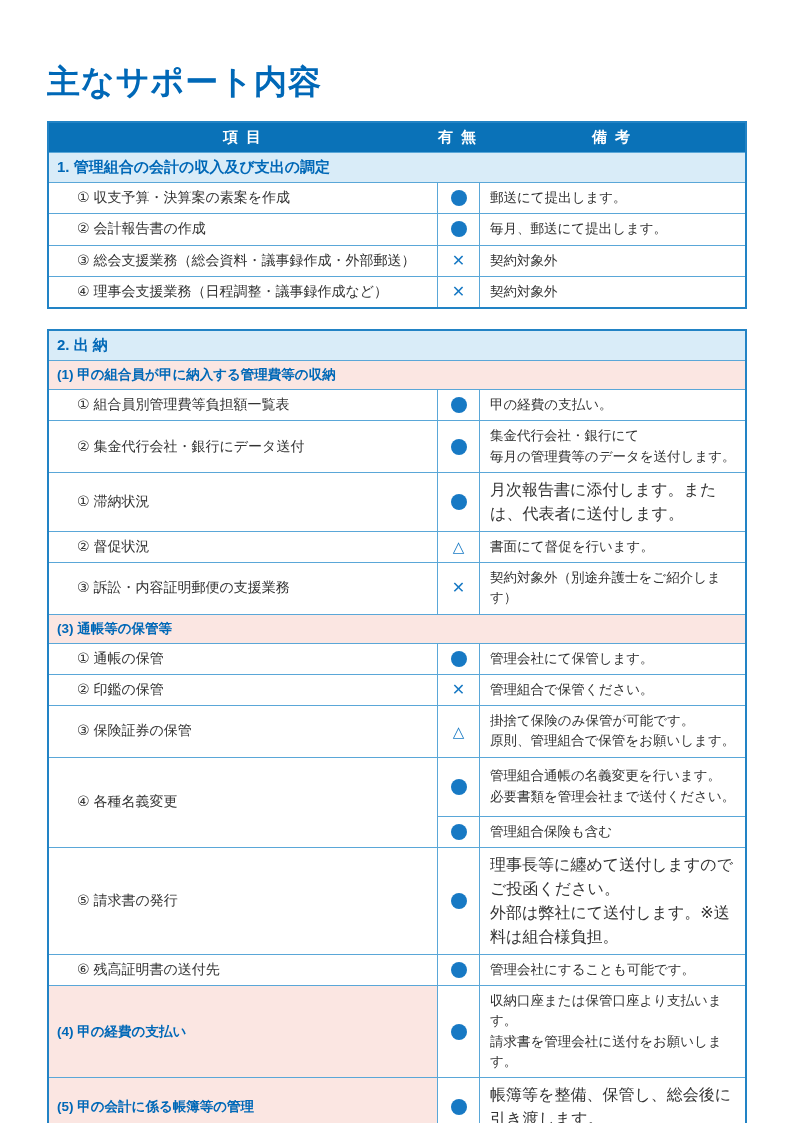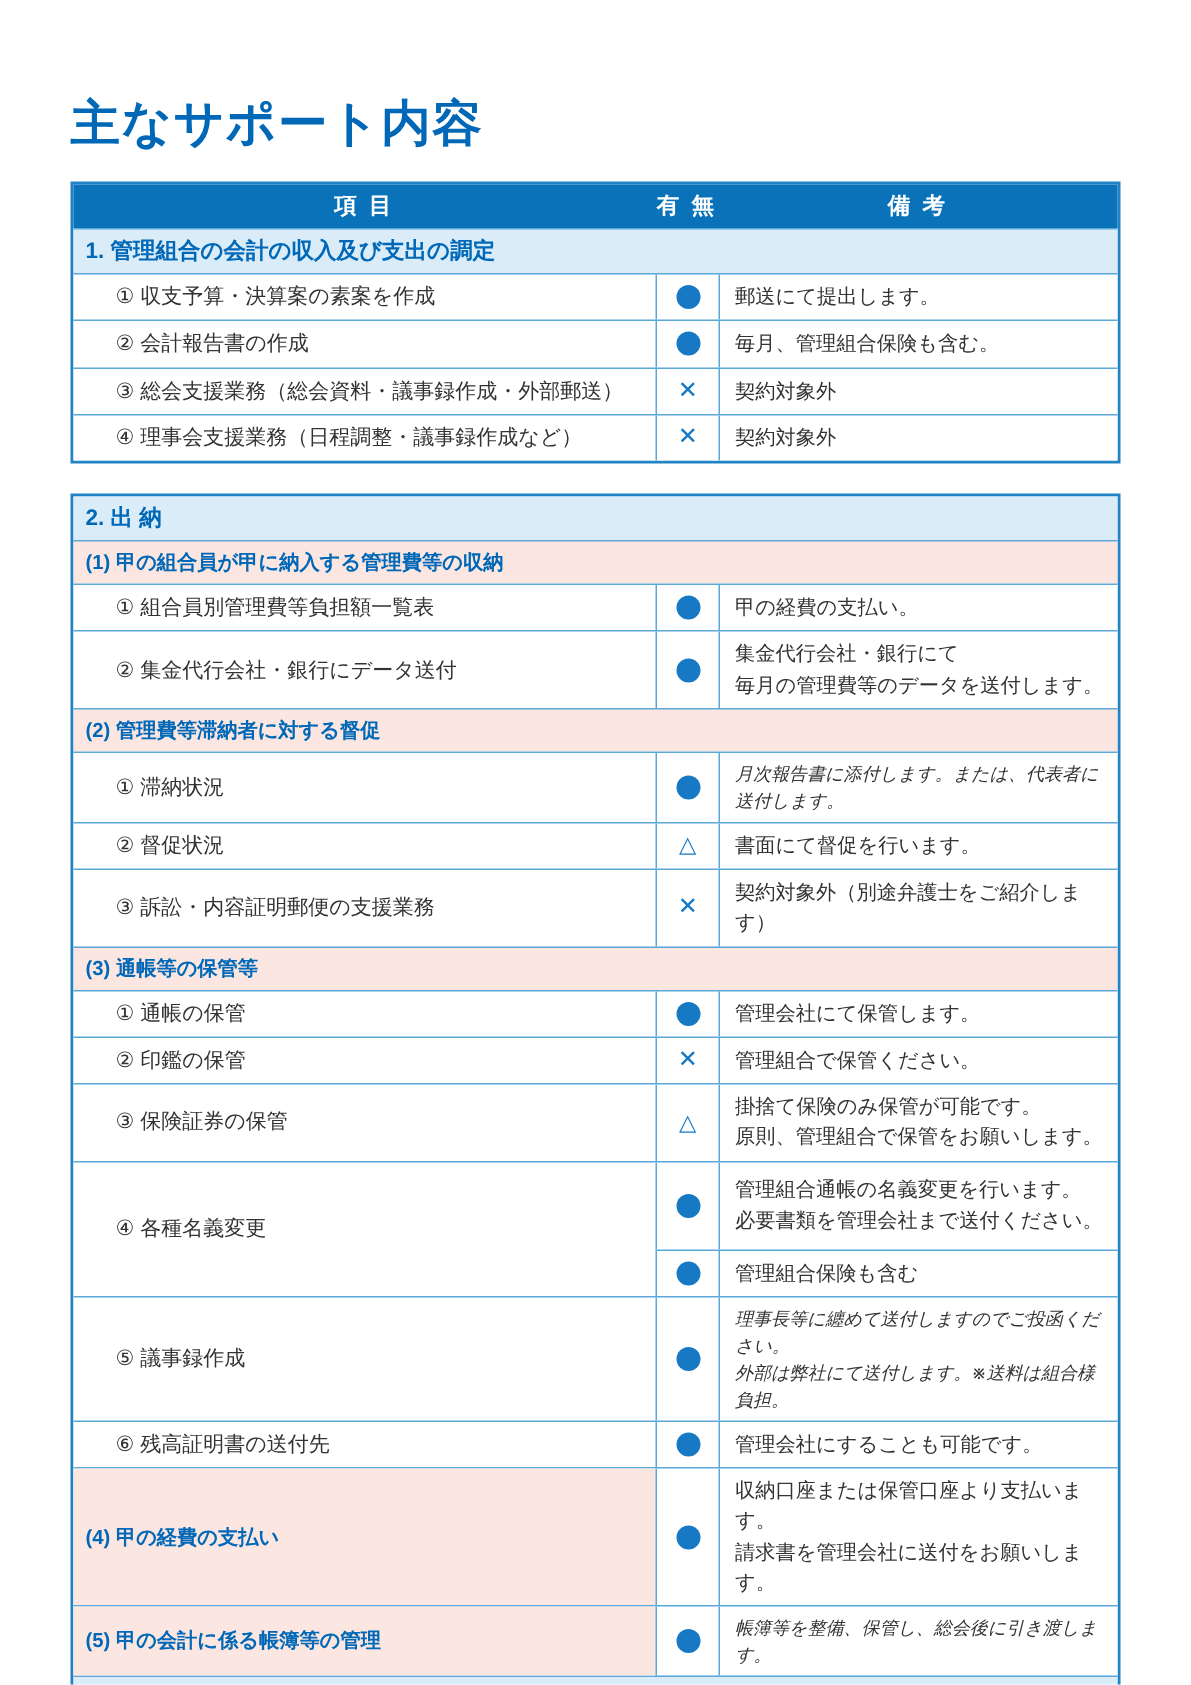--- a/index.html
+++ b/index.html
@@ -64,21 +64,21 @@
     display:flex;align-items:center;justify-content:center;
   }
   .cell-remark{
     flex:1;box-sizing:border-box;
     border-left:1px solid var(--grid,#5aa7d8);
     display:flex;flex-direction:column;justify-content:center;
     padding:5px 6px 5px 10px;
     font-size:13.5px;color:var(--body-text,#333);
   }
   .remark-line{line-height:1.5;}
-  .small .remark-line{font-size:12px;font-style:italic;}
+  .small .remark-line{font-size:16px;}
 
   
   .mark-circle{width:16px;height:16px;border-radius:50%;background:var(--mark,#1779c4);display:block;}
   .mark-cross{color:var(--mark,#1779c4);font-size:16px;font-weight:bold;line-height:1;}
   .mark-triangle{color:var(--mark,#1779c4);font-size:15px;line-height:1;}
 
   
   .item-multi{background:#fff;}
   .multi-right{flex:1;display:flex;flex-direction:column;}
   .subrow{display:flex;flex:1;align-items:stretch;}
@@ -109,21 +109,21 @@
           <div class="cell-remark">
             <div class="remark-line">郵送にて提出します。</div>
           </div>
         </div>
         <div class="row item">
           <div class="cell-item">② 会計報告書の作成</div>
           <div class="cell-mark">
             <span class="mark-circle"></span>
           </div>
           <div class="cell-remark">
-            <div class="remark-line">毎月、管理組合保険も含む。</div>
+            <div class="remark-line">毎月、郵送にて提出します。</div>
           </div>
         </div>
         <div class="row item">
           <div class="cell-item">③ 総会支援業務（総会資料・議事録作成・外部郵送）</div>
           <div class="cell-mark">
             <span class="mark-cross">✕</span>
           </div>
           <div class="cell-remark">
             <div class="remark-line">契約対象外</div>
           </div>
@@ -156,23 +156,20 @@
         </div>
         <div class="row item">
           <div class="cell-item">② 集金代行会社・銀行にデータ送付</div>
           <div class="cell-mark">
             <span class="mark-circle"></span>
           </div>
           <div class="cell-remark">
             <div class="remark-line">集金代行会社・銀行にて</div>
             <div class="remark-line">毎月の管理費等のデータを送付します。</div>
           </div>
-        </div>
-        <div class="row subsection">
-          <div class="sub-label">(2) 管理費等滞納者に対する督促</div>
         </div>
         <div class="row item">
           <div class="cell-item">① 滞納状況</div>
           <div class="cell-mark">
             <span class="mark-circle"></span>
           </div>
           <div class="cell-remark small">
             <div class="remark-line">月次報告書に添付します。または、代表者に送付します。</div>
           </div>
         </div>
@@ -241,21 +238,21 @@
               <div class="cell-mark">
                 <span class="mark-circle"></span>
               </div>
               <div class="cell-remark">
                 <div class="remark-line">管理組合保険も含む</div>
               </div>
             </div>
           </div>
         </div>
         <div class="row item">
-          <div class="cell-item">⑤ 議事録作成</div>
+          <div class="cell-item">⑤ 請求書の発行</div>
           <div class="cell-mark">
             <span class="mark-circle"></span>
           </div>
           <div class="cell-remark small">
             <div class="remark-line">理事長等に纏めて送付しますのでご投函ください。</div>
             <div class="remark-line">外部は弊社にて送付します。※送料は組合様負担。</div>
           </div>
         </div>
         <div class="row item">
           <div class="cell-item">⑥ 残高証明書の送付先</div>

